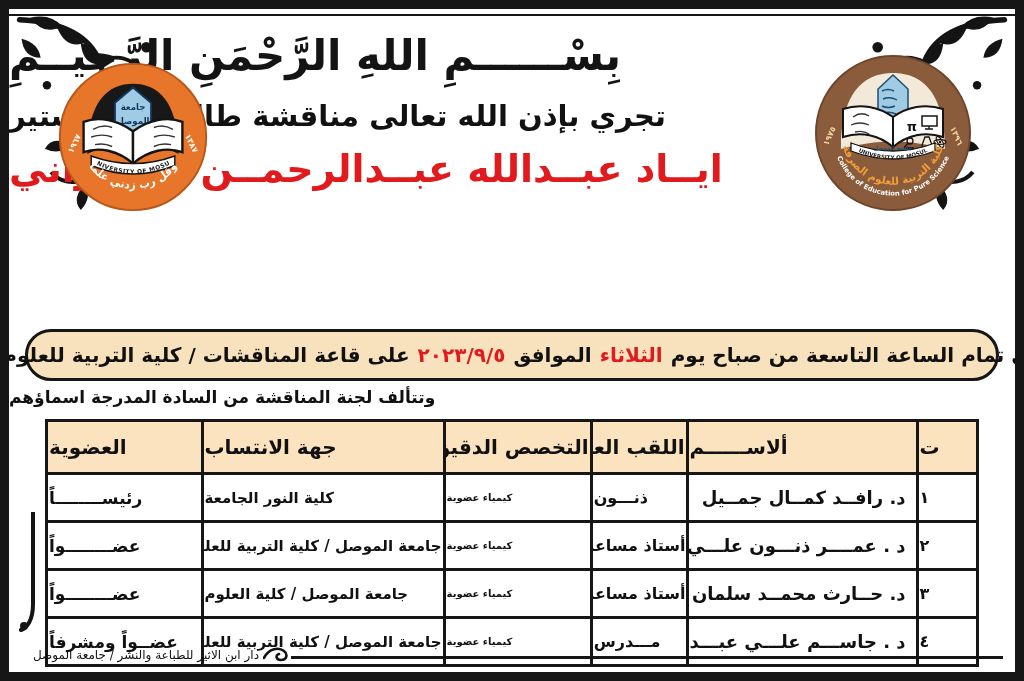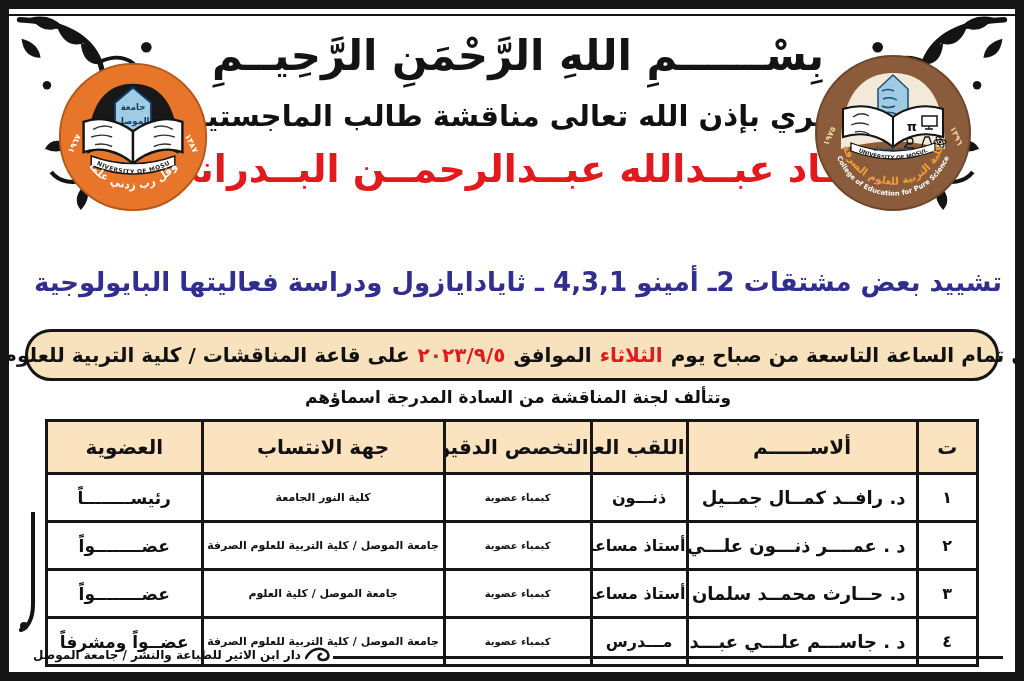--- a/index.html
+++ b/index.html
@@ -9,49 +9,49 @@
     font-family:"DejaVu Sans",sans-serif;overflow:hidden;
   }
   .top-rule{position:absolute;top:5px;left:0;right:0;height:2px;background:#161616;}
   .corner{position:absolute;top:2px;width:148px;height:212px;z-index:1;}
   .corner.tl{left:2px;}
   .corner.tr{right:2px;transform:scaleX(-1);}
   .edge-flourish{position:absolute;left:10px;bottom:34px;width:26px;height:126px;z-index:1;}
   .logo{position:absolute;z-index:3;}
   .logo.mosul{left:48px;top:52px;width:152px;height:152px;}
   .logo.college{right:42px;top:44px;width:160px;height:160px;}
-  .cline{position:absolute;left:12px;right:0;text-align:center;white-space:nowrap;z-index:2;}
+  .cline{position:absolute;left:0;right:0;text-align:left;white-space:nowrap;z-index:2;}
   .bismillah{top:22px;font-size:42px;font-weight:bold;color:#141414;}
   .announce{top:90px;font-size:29px;font-weight:bold;color:#111;}
   .student{top:138px;font-size:38px;font-weight:bold;color:#e01a1d;}
   .thesis-intro{top:214px;font-size:21px;font-weight:bold;color:#111;}
   .thesis-title{top:258px;font-size:26px;font-weight:bold;color:#312e8e;}
   .pill{
     position:absolute;top:320px;left:16px;right:16px;height:46px;z-index:2;
     background:#f8e2bd;border:3px solid #161616;border-radius:26px;
     display:flex;align-items:center;justify-content:center;gap:8px;
     direction:rtl;font-size:20px;font-weight:bold;color:#111;white-space:nowrap;
   }
   .pill .red{color:#e01a1d;}
   .committee-intro{top:378px;font-size:17px;font-weight:bold;color:#111;}
   .tablewrap{position:absolute;top:410px;left:36px;right:36px;z-index:2;direction:rtl;}
   table{width:100%;border-collapse:collapse;table-layout:fixed;}
-  th,td{border:3px solid #161616;text-align:center;vertical-align:middle;
+  th,td{border:3px solid #161616;text-align:left;vertical-align:middle;
         font-weight:bold;color:#111;overflow:hidden;white-space:nowrap;}
   thead th{height:48px;background:#fbe3c0;font-size:20px;}
   tbody td{height:43px;background:#fff;}
   td.c-no{font-size:16px;}
   td.c-name{font-size:18px;text-align:right;padding-right:10px;padding-left:40px;}
   td.c-title{font-size:16px;}
   td.c-spec{font-size:10px;}
-  td.c-aff{font-size:11px;}
+  td.c-aff{font-size:15px;}
   td.c-mem{font-size:17px;}
   .footer{position:absolute;left:24px;right:12px;bottom:6px;height:22px;z-index:2;
           display:flex;align-items:center;}
-  .footer-text{font-size:12px;font-weight:bold;color:#111;white-space:nowrap;direction:rtl;}
+  .footer-text{font-size:12px;font-weight:normal;color:#111;white-space:nowrap;direction:rtl;}
   .footer-swirl{width:26px;height:18px;margin:0 2px 0 4px;flex:none;}
   .footer-line{flex:1;height:3px;background:#161616;margin-top:4px;}
   svg text{font-family:"DejaVu Sans",sans-serif;}
 </style>
 </head>
 <body>
 
 <div class="page">
   <div class="top-rule"></div>
 
@@ -151,21 +151,20 @@
     <text font-size="5.5" font-weight="bold" fill="#222222"><textPath href="#col-univ-arc" startOffset="50%" text-anchor="middle">UNIVERSITY OF MOSUL</textPath></text>
     <text font-size="10.5" font-weight="bold" fill="#f29d38"><textPath href="#col-ar-arc" startOffset="50%" text-anchor="middle">كلية التربية للعلوم الصرفة</textPath></text>
     <text font-size="6.8" font-weight="bold" fill="#ffffff"><textPath href="#col-en-arc" startOffset="50%" text-anchor="middle">College of Education for Pure Science</textPath></text>
     <text x="19" y="84" font-size="8" font-weight="bold" fill="#f2d6a2" text-anchor="middle" transform="rotate(-66 19 84)">١٩٧٥</text>
     <text x="141" y="84" font-size="8" font-weight="bold" fill="#f2d6a2" text-anchor="middle" transform="rotate(66 141 84)">١٣٩٦</text>
   </svg>
 
   <div class="cline bismillah" dir="rtl">بِسْــــــمِ اللهِ الرَّحْمَنِ الرَّحِيــمِ</div>
   <div class="cline announce" dir="rtl">تجري بإذن الله تعالى مناقشة طالب الماجستير</div>
   <div class="cline student" dir="rtl">ايــاد عبــدالله عبــدالرحمــن البــدراني</div>
-  <div class="cline thesis-title" dir="rtl">تشييد بعض مشتقات 2ـ أمينو 4,3,1 ـ ثايادايازول ودراسة فعاليتها البايولوجية</div>
 
   <div class="pill">
     <span>وذلك في تمام الساعة التاسعة من صباح يوم</span>
     <span class="red">الثلاثاء</span>
     <span>الموافق</span>
     <span class="red">٢٠٢٣/٩/٥</span>
     <span>على قاعة المناقشات / كلية التربية للعلوم الصرفة</span>
   </div>
 
   <div class="cline committee-intro" dir="rtl">وتتألف لجنة المناقشة من السادة المدرجة اسماؤهم</div>

